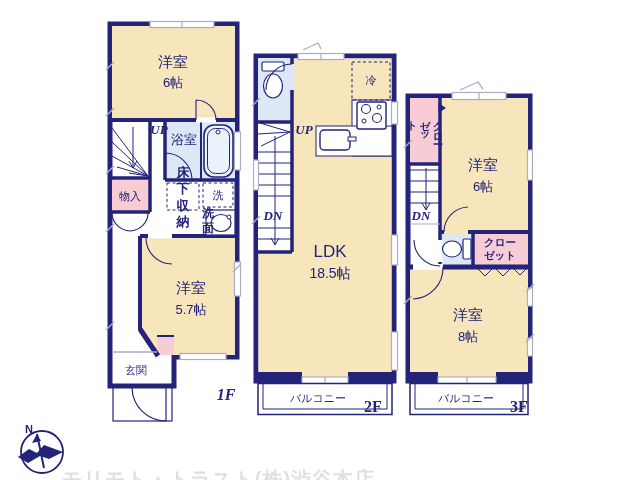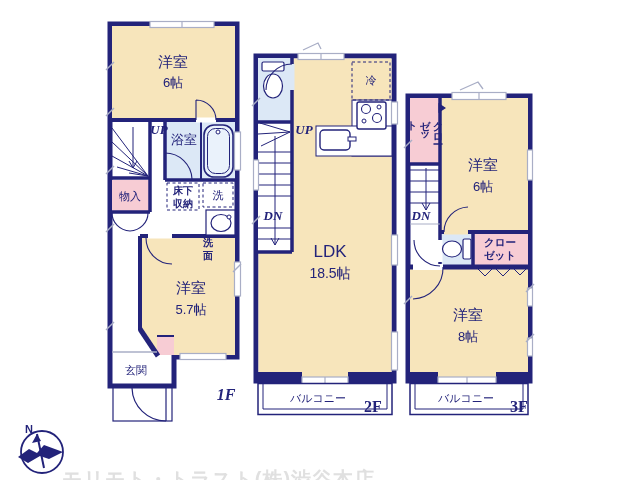--- a/index.html
+++ b/index.html
@@ -248,23 +248,23 @@
   </g>
 </svg>
 
 <div id="labels">
 
   <div class="lbl" style="left:173px;top:62px;font-size:15px;">洋室</div>
   <div class="lbl" style="left:173px;top:83px;font-size:13px;">6帖</div>
   <div class="lbl" style="left:184px;top:140px;font-size:13px;">浴室</div>
   <div class="lbl serifit" style="left:159px;top:130px;font-size:13px;">UP</div>
   <div class="lbl" style="left:130px;top:196px;font-size:11px;">物入</div>
-  <div class="lbl-wrap" style="left:183px;top:197px;width:20px;font-size:10px;">床下収納</div>
+  <div class="lbl-wrap" style="left:183px;top:197px;width:20px;font-size:13px;">床下収納</div>
   <div class="lbl" style="left:218px;top:195px;font-size:11px;">洗</div>
-  <div class="lbl-wrap" style="left:208px;top:221px;width:12px;font-size:10px;margin-top:28px;">洗面</div>
+  <div class="lbl-wrap" style="left:208px;top:221px;width:12px;font-size:12px;">洗面</div>
   <div class="lbl" style="left:191px;top:288px;font-size:15px;">洋室</div>
   <div class="lbl" style="left:191px;top:310px;font-size:13px;">5.7帖</div>
   <div class="lbl" style="left:136px;top:370px;font-size:11px;">玄関</div>
   <div class="lbl floorlab" style="left:226px;top:395px;font-style:italic;">1F</div>
 
   <div class="lbl serifit" style="left:304px;top:130px;font-size:13px;">UP</div>
   <div class="lbl serifit" style="left:273px;top:216px;font-size:13px;">DN</div>
   <div class="lbl" style="left:371px;top:80px;font-size:11px;">冷</div>
   <div class="lbl" style="left:330px;top:252px;font-size:17px;">LDK</div>
   <div class="lbl" style="left:330px;top:274px;font-size:14px;">18.5帖</div>

